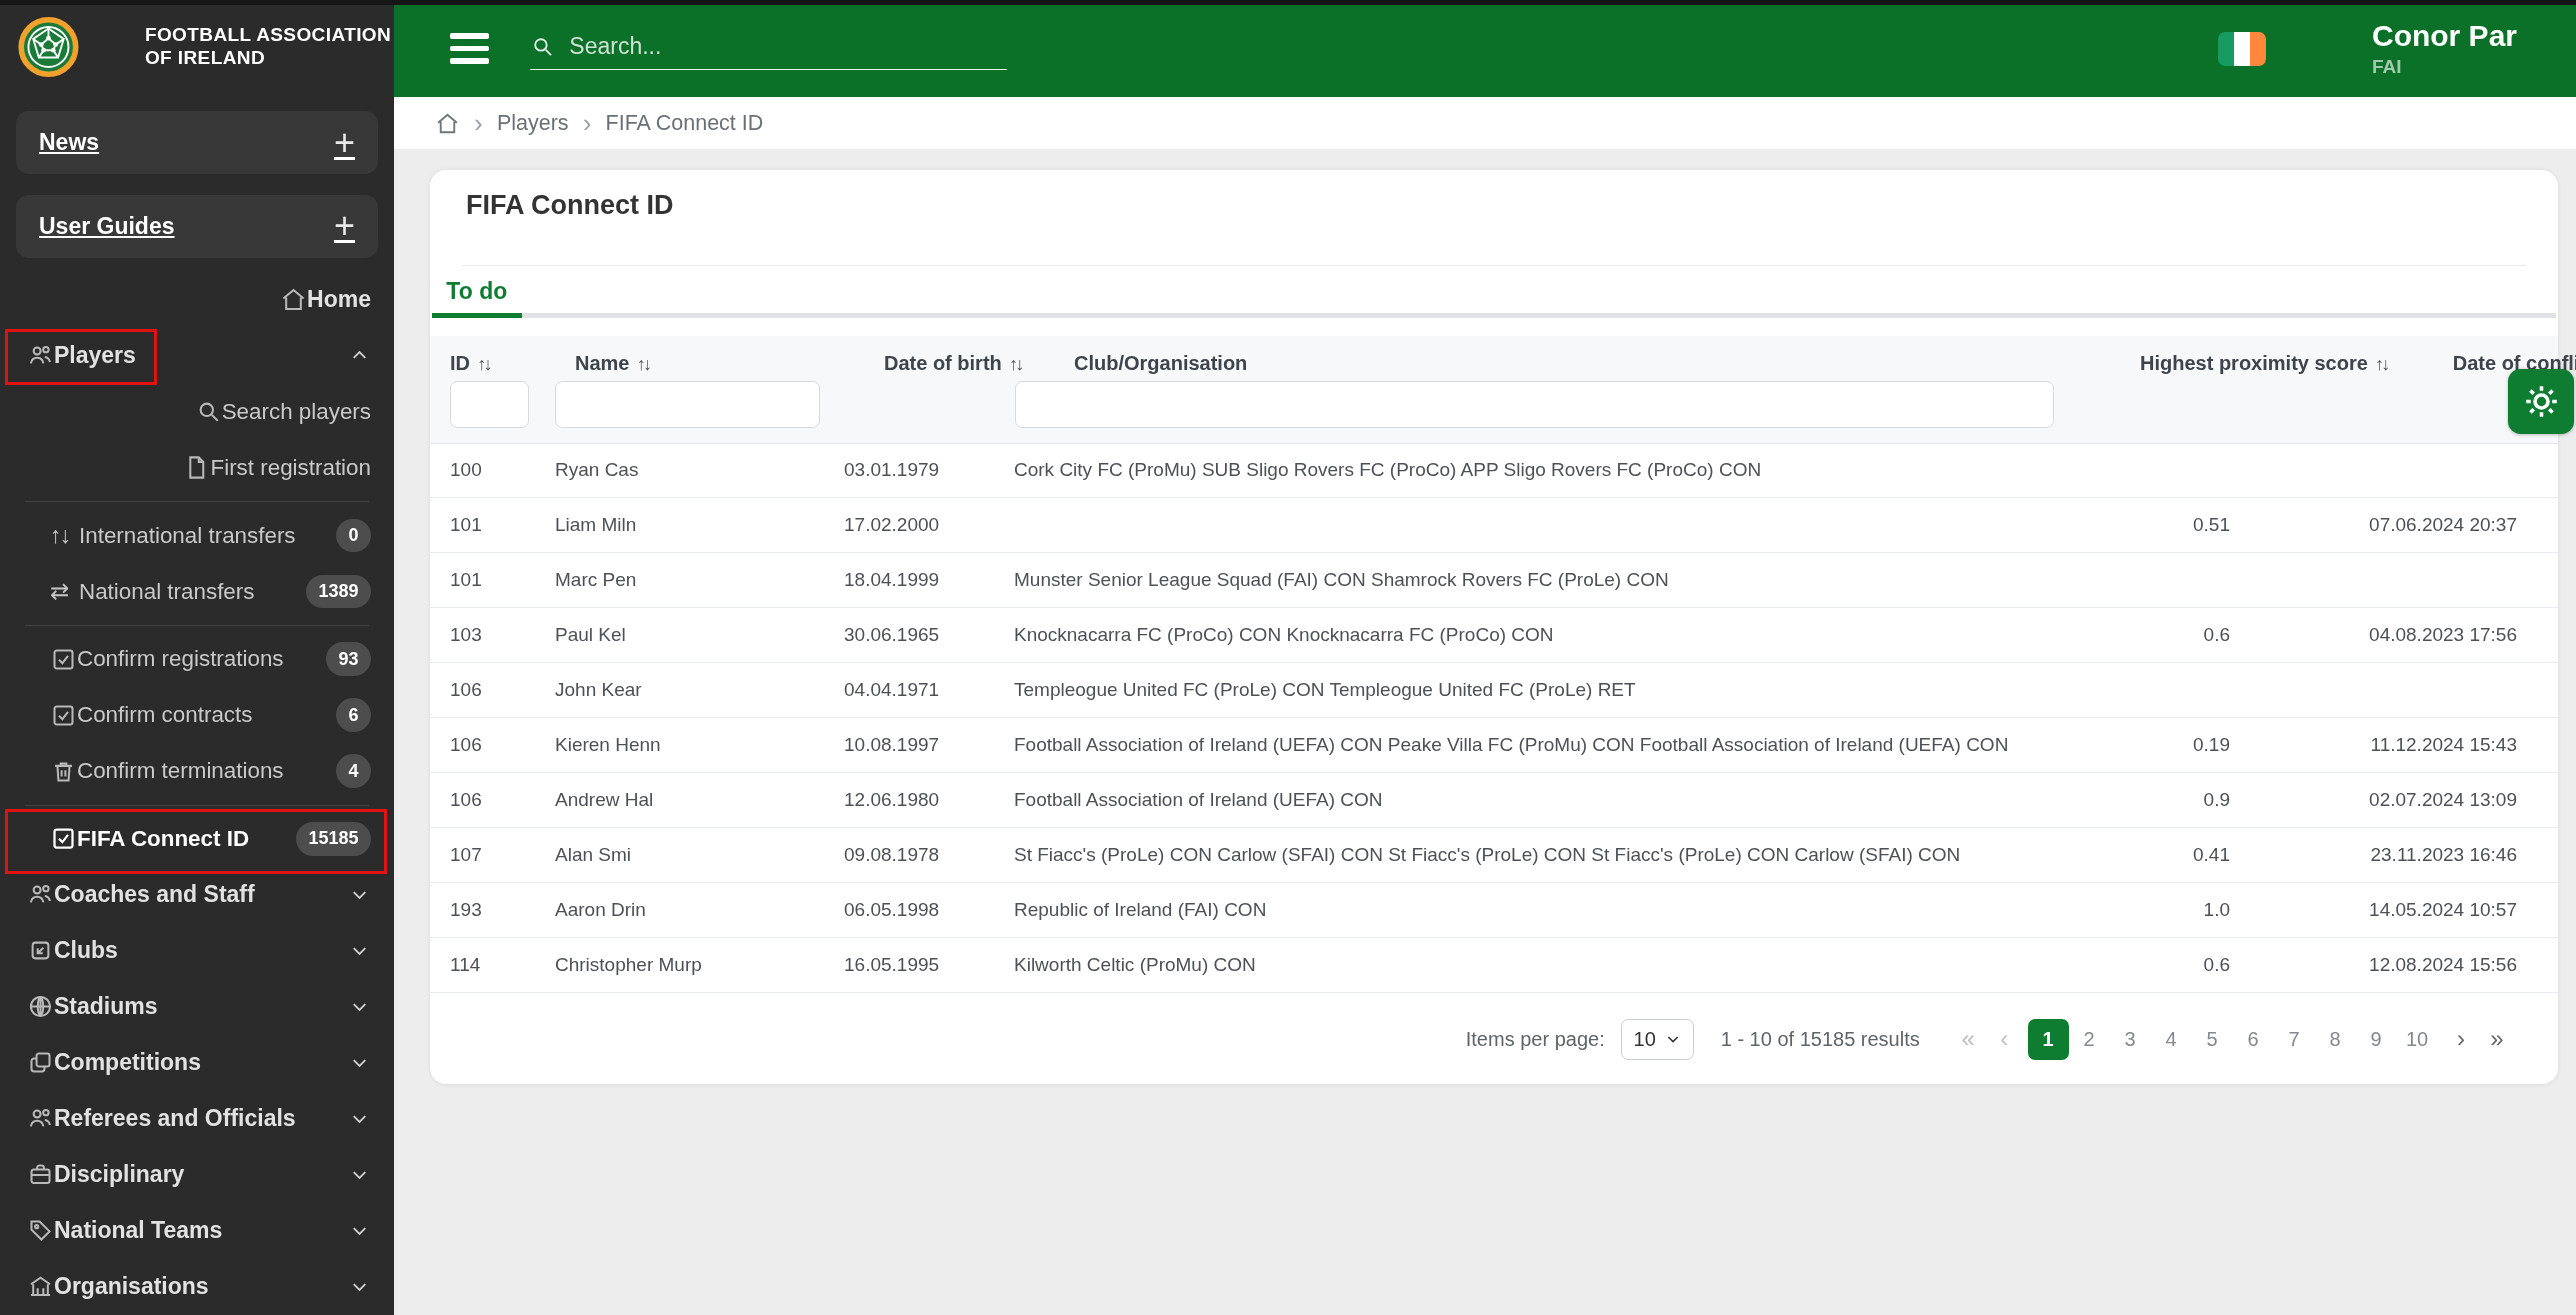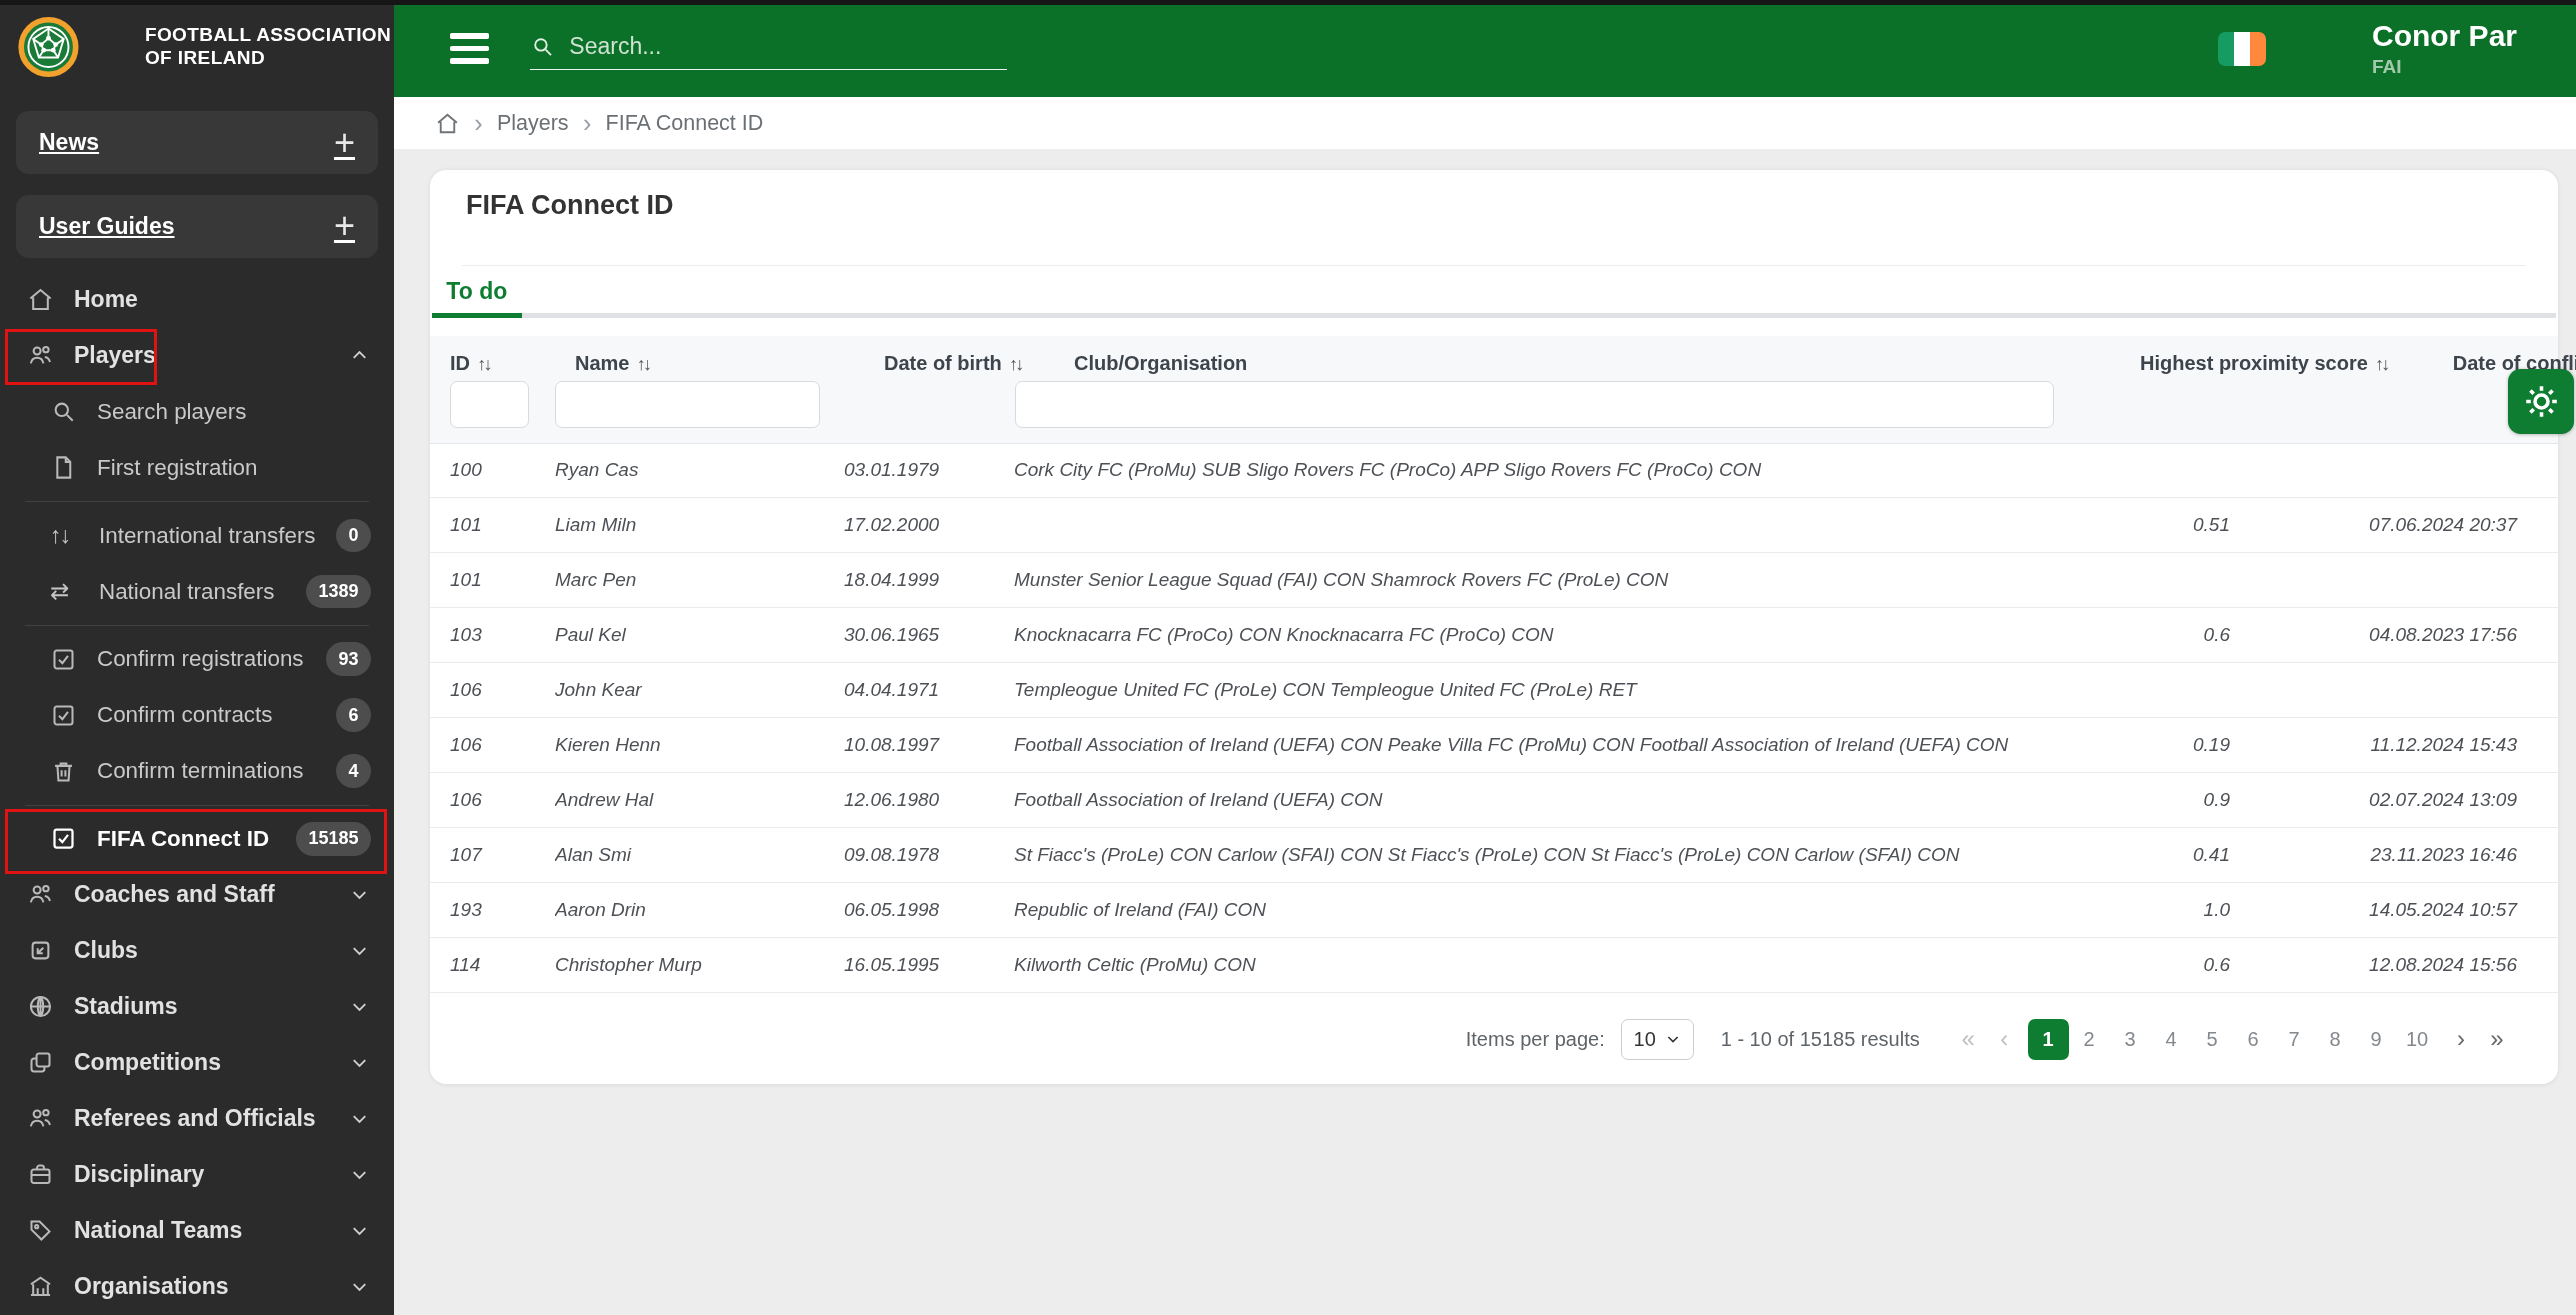--- a/index.html
+++ b/index.html
@@ -14,21 +14,21 @@
 
   
   .sidebar{position:absolute; left:0; top:0; width:394px; height:1315px; background:var(--sidebar-bg); z-index:20;}
   .logo-block{height:93px; display:flex; align-items:center; padding-left:18px; gap:18px;}
   .logo-text{color:#fff; font-weight:bold; font-size:19px; letter-spacing:0.4px; width:278px; line-height:1.2;margin-left:48px;}
   .stile{margin:0 16px; height:63px; background:#383838; border-radius:12.5px; display:flex; align-items:center;
          justify-content:space-between; padding:0 23px; color:#fff; font-size:23px; font-weight:bold; cursor:pointer;text-decoration:underline;}
   .stile.first{margin-top:18px;} .stile.second{margin-top:20.6px;}
   .stile .plus{font-size:36px; font-weight:400; color:#e8e8e8; line-height:1;}
   .smenu{margin-top:14.3px;}
-  .sitem{height:56px; display:flex; align-items:center; padding:0 23px 0 27px; gap:20px; color:#c9c9c9; font-size:22.4px; cursor:pointer;}
+  .sitem{height:56px; display:flex; align-items:center; padding:0 23px 0 27px; color:#c9c9c9; font-size:22.4px; cursor:pointer;justify-content:flex-end;}
   .sitem.sub{padding-left:50px;}
   .sitem.main .slabel{font-weight:bold; color:#e2e2e2; font-size:23px;}
   .sitem.active .slabel{color:#fff; font-weight:bold;}
   .sicon{color:#b9b9b9; display:flex; align-items:center;}
   .sicon svg{width:27px; height:27px;}
   .sicon.txt{font-size:23px; color:#c4c4c4; width:29px; letter-spacing:-1.8px;}
   .slabel{white-space:nowrap;}
   .badge{margin-left:auto; background:var(--badge-bg); color:#fff; font-weight:bold; font-size:18px;
          border-radius:895px; padding:6.3px 12.5px; min-width:34px; text-align:center;}
   .schev{margin-left:auto; color:#cfcfcf; display:flex;}
@@ -77,21 +77,21 @@
   .hcell{font-size:20px; font-weight:bold; color:#3e444c; white-space:nowrap; cursor:pointer;}
   .hcell .sort{font-size:18px; color:#555; margin-left:7.2px; letter-spacing:-2.7px; font-weight:normal;}
   .h-id{padding-left:20px;} .h-score{text-align:right;} .h-conf{text-align:right; padding-right:40px;}
   .hfilters{position:relative; height:52px;}
   .hfilters input{position:absolute; top:0; height:47px; border:0.9px solid #d6dadd; border-radius:7.2px; background:#fff;
                   font-size:20px; padding:0 12.5px; outline:none; font-family:inherit; color:#444;}
   .f-id{left:20px; width:79px;} .f-name{left:125px; width:265px;} .f-club{left:585px; width:1039px;}
 
   .rows{position:absolute; left:0; right:0; top:273px;}
   .trow{display:grid; grid-template-columns:125px 289px 170px 1046px 233px 264px; height:55px; align-items:center;
-        border-bottom:0.9px solid #e9ecef; font-size:19px; color:#4d5156; cursor:pointer;font-style:italic;}
+        border-bottom:0.9px solid #e9ecef; font-size:19px; color:#4d5156; cursor:pointer;}
   .cell{white-space:nowrap; overflow:hidden;}
   .c-id{padding-left:20px;}
   .c-score{text-align:right; padding-right:63px;}
   .c-conf{text-align:right; padding-right:40px;}
 
   .pagination{position:absolute; left:0; right:0; bottom:0; height:90px; display:flex; align-items:center;
               justify-content:flex-end; padding-right:43px; color:#5f6468; font-size:20px;}
   .ipp-label{margin-right:16px;}
   .ipp-select{width:73px; height:41px; border:0.9px solid #c8cdd1; border-radius:7.2px; display:flex; align-items:center;
               justify-content:center; gap:9px; color:#333; cursor:pointer; background:#fff;}

